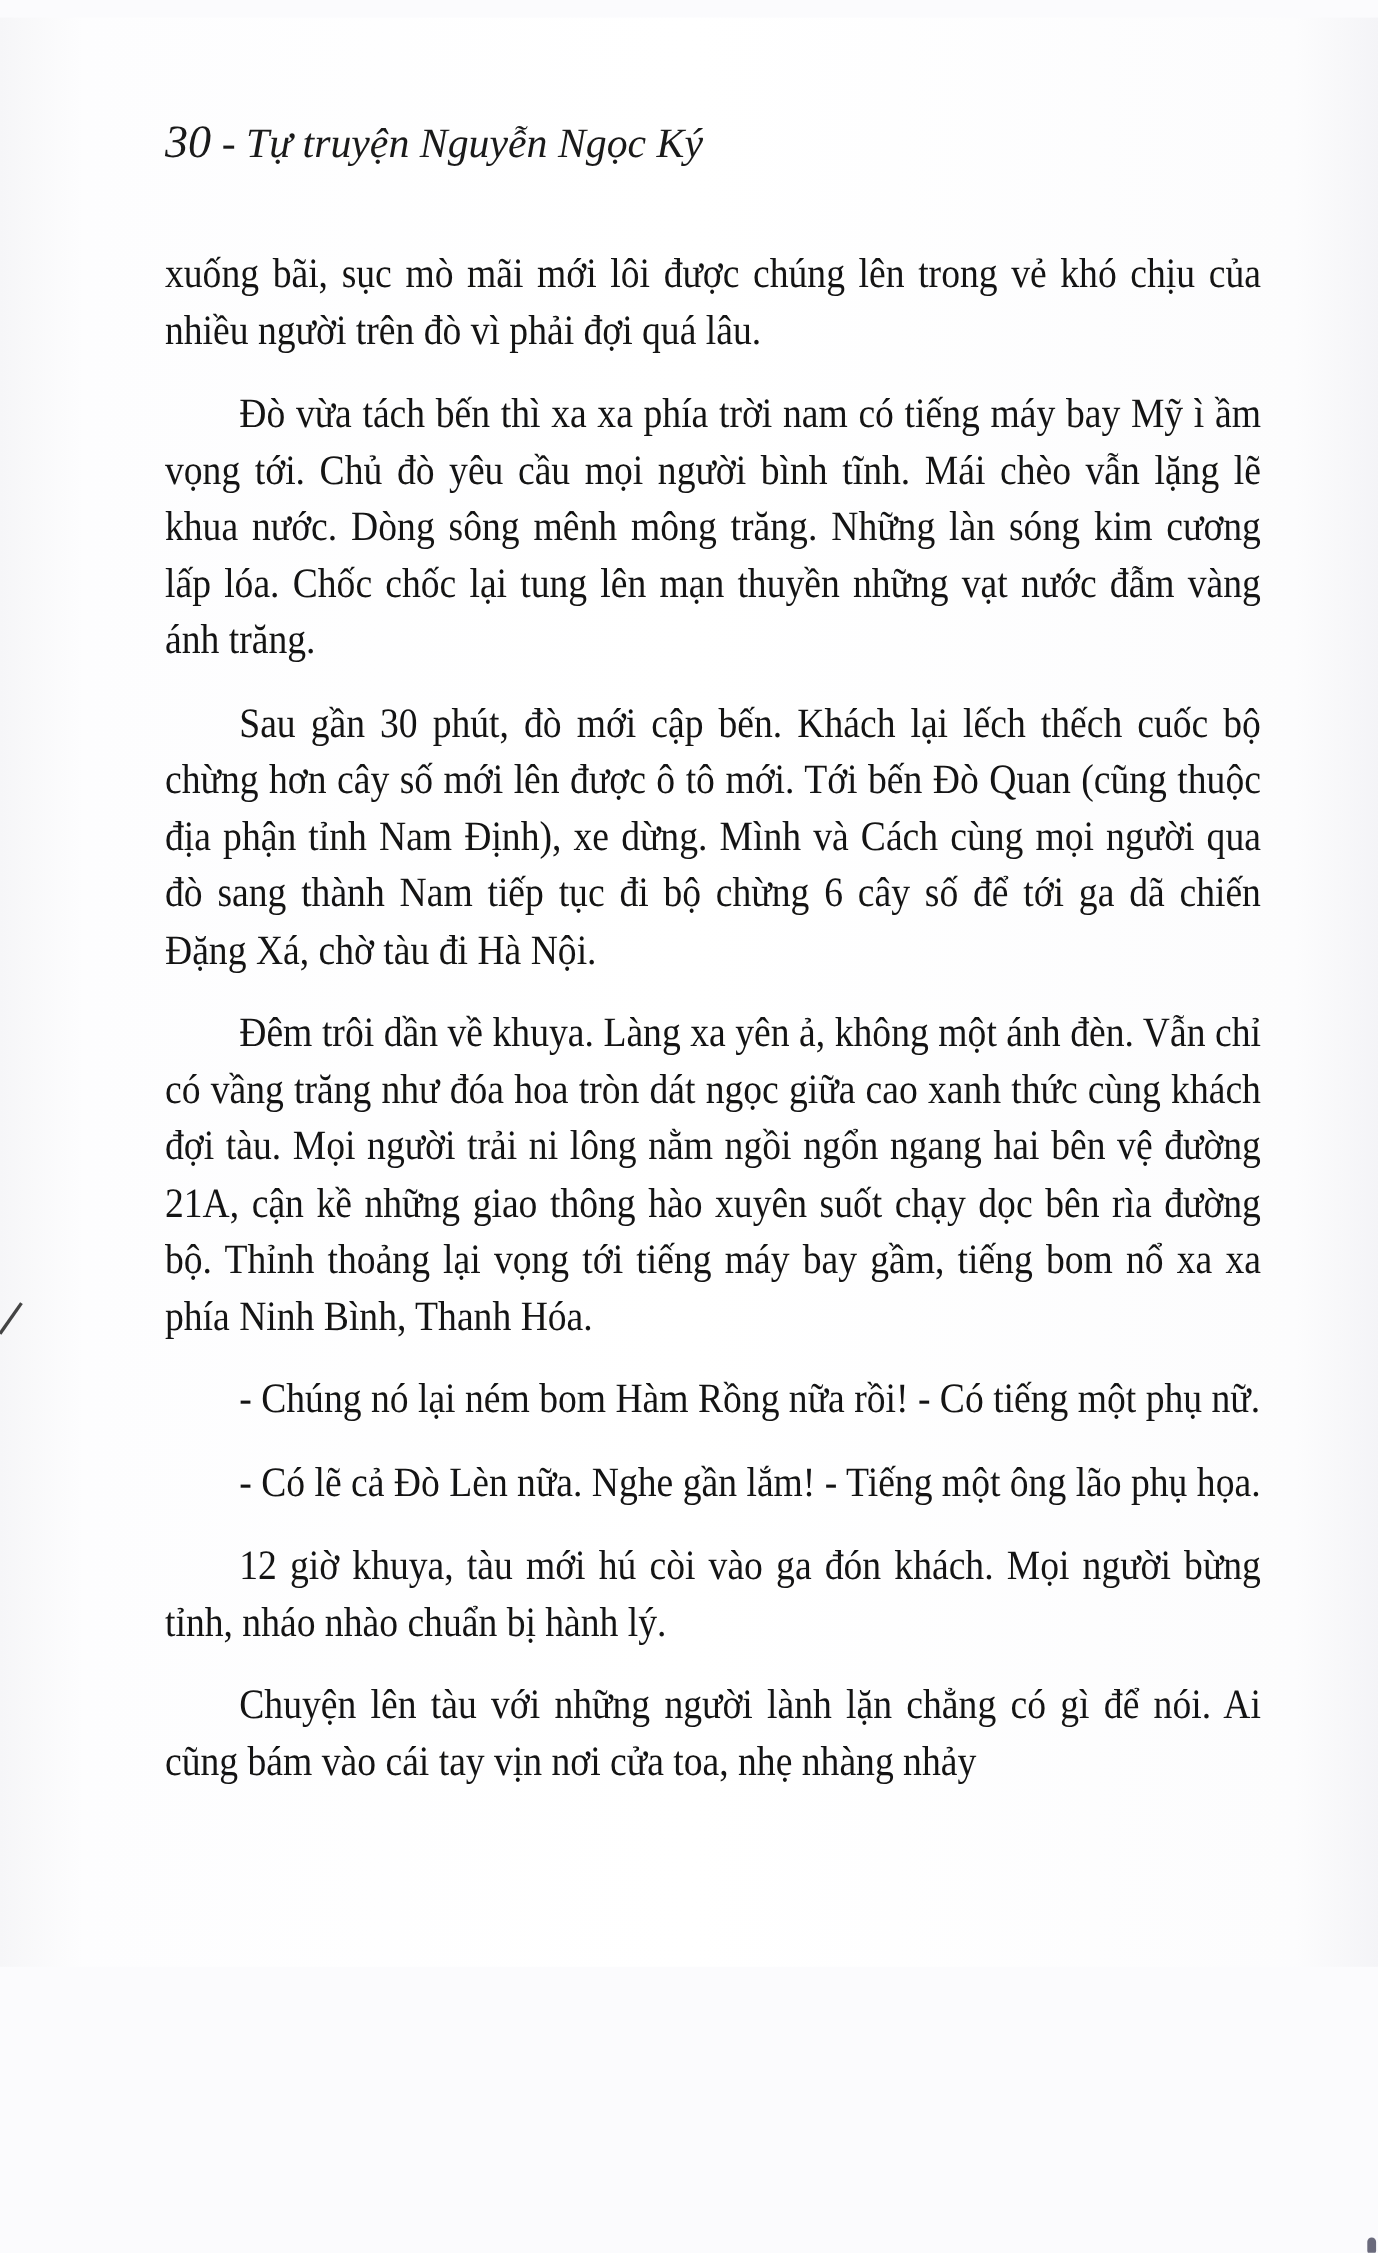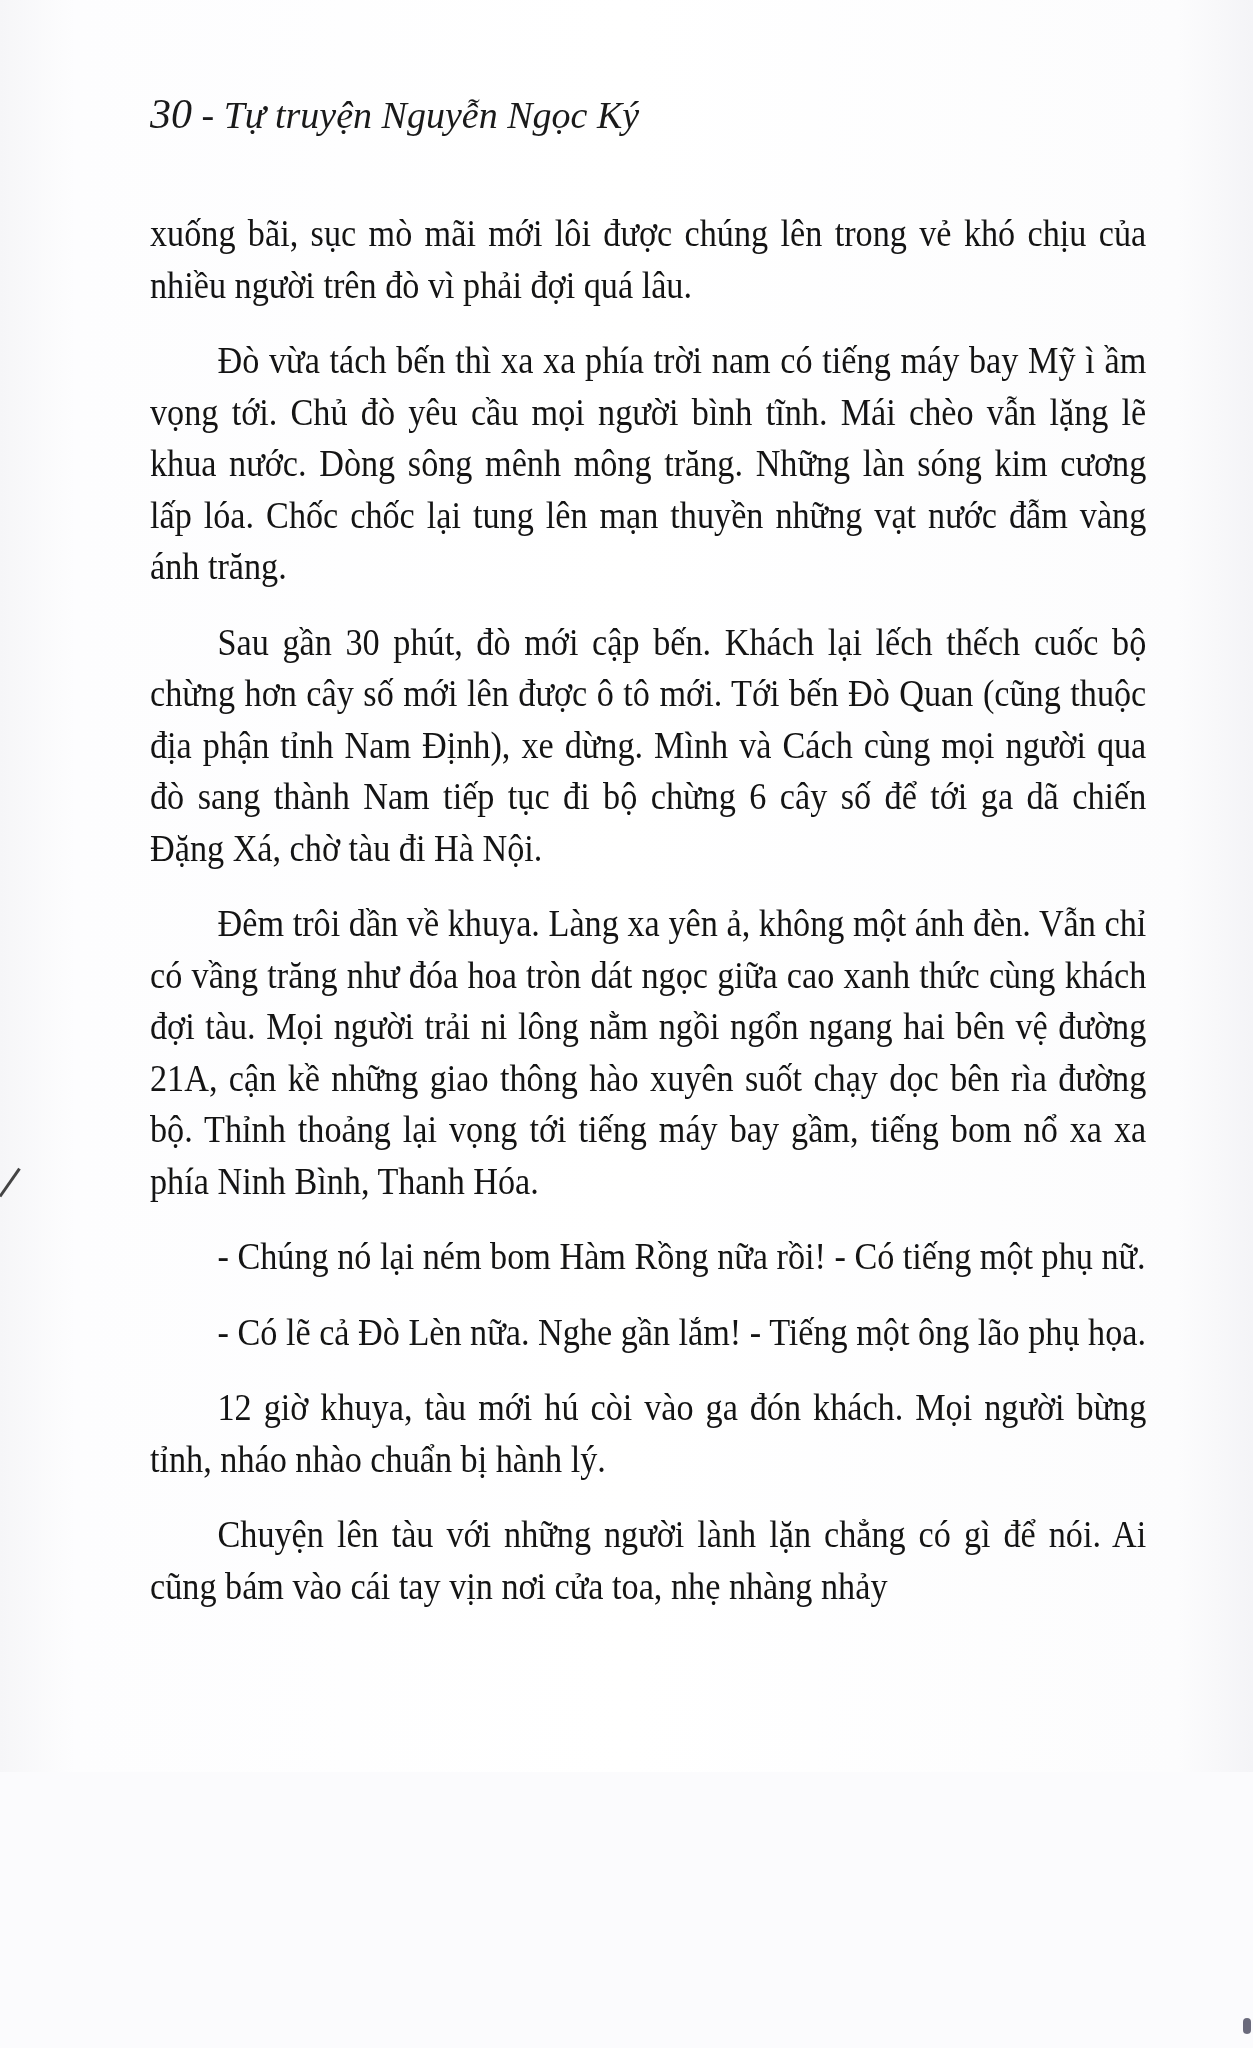--- a/index.html
+++ b/index.html
@@ -4,21 +4,21 @@
 <style>
   html, body { margin: 0; padding: 0; }
   body {
     width: 1253px; height: 2048px; overflow: hidden;
     background: #fbfbfd;
     position: relative;
     font-family: "Liberation Serif", "DejaVu Serif", serif;
     color: #141414;
   }
   .page {
-    position: absolute; left: 0; top: 0; width: 1253px; height: 1772px;
+    position: absolute; left: 0; top: 16px; width: 1253px; height: 1772px;
     background: linear-gradient(90deg, #f6f6f8 0%, #fdfdfe 6%, #ffffff 50%, #fcfcfd 94%, #f4f4f7 100%);
   }
   .running-head {
     position: absolute; left: 150px; top: 90px;
     font-style: italic; font-size: 38px; letter-spacing: 0px;
     color: #1a1a1a;
   }
   .running-head .pgnum { font-size: 42px; }
   .body-text {
     position: absolute; left: 150px; top: 208px; width: 996px;

